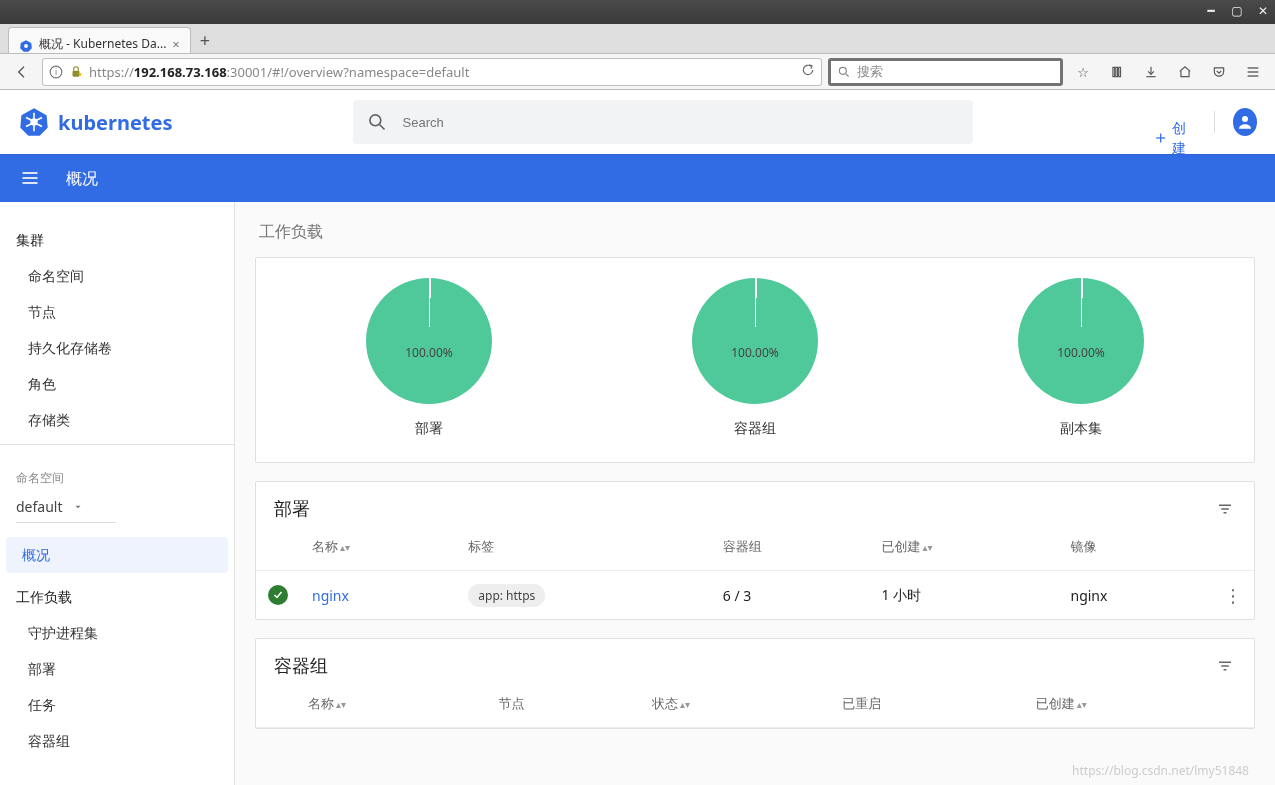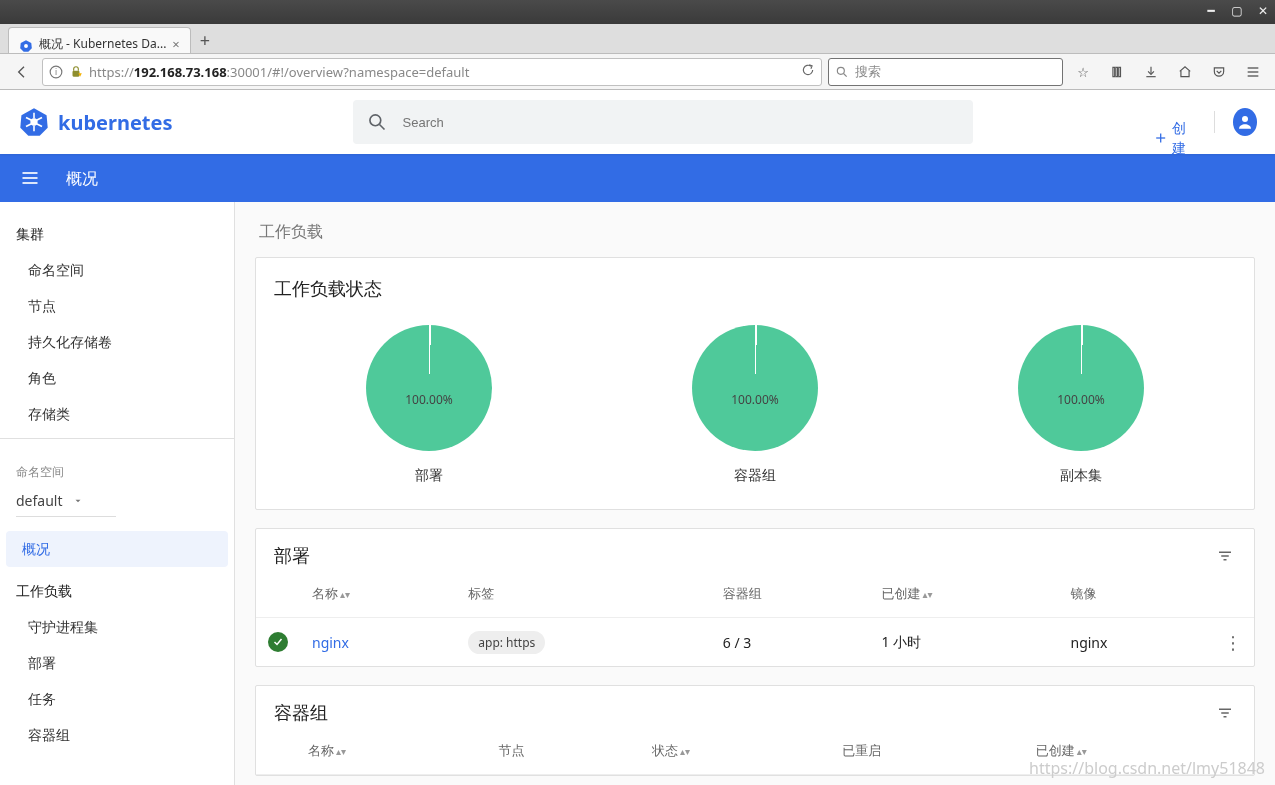--- a/index.html
+++ b/index.html
@@ -13,39 +13,39 @@
   .ff-tab { background:#f9f9f9; border:1px solid #bcbcbc; border-bottom:none; border-radius:4px 4px 0 0; height:26px; max-width:200px; display:flex; align-items:flex-end; gap:6px; padding:0 10px; font-size:12px; color:#333; }
   .ff-tab .favicon { width:14px;height:14px; }
   .ff-tab .close { color:#777; font-size:13px; cursor:pointer; }
   .ff-newtab { width:28px; height:26px; display:flex;align-items:center;justify-content:center; color:#555; font-size:18px; cursor:pointer; }
   
   .ff-toolbar { height: 36px; background:#f5f5f5; border-bottom:1px solid #bcbcbc; display:flex; align-items:center; gap:6px; padding:0 8px; }
   .ff-btn { width:28px;height:28px;border-radius:4px;display:flex;align-items:center;justify-content:center;color:#555;cursor:pointer; }
   .ff-url { flex: 1 1 auto; height:28px; border:1px solid #c0c0c0; border-radius:3px; background:#fff; display:flex; align-items:center; gap:6px; padding:0 6px; font-size:13px; color:#333; }
   .ff-url .lock { width:14px;height:14px; }
   .ff-url .refresh { margin-left:auto; color:#666; cursor:pointer; }
-  .ff-search { width:235px; height:28px; border:1px solid #737373; border-radius:3px; background:#fff; display:flex; align-items:center; gap:6px; padding:0 6px; color:#888; font-size:13px; }
+  .ff-search { width:235px; height:28px; border:3px solid #737373; border-radius:3px; background:#fff; display:flex; align-items:center; gap:6px; padding:0 6px; color:#888; font-size:13px; }
 
   
   .k8s-root { height: calc(785px - 24px - 30px - 36px); display:flex; flex-direction:column; background:#fff; }
   .k8s-topbar { height: 64px; background:#fff; display:flex; align-items:center; padding:0 18px; gap:180px; box-shadow: 0 1px 2px rgba(0,0,0,0.08); position:relative; z-index:2; }
   .k8s-logo { display:flex; align-items:center; gap:8px; color:#326ce5; font-weight:700; font-size:20px; }
   .k8s-logo svg { width:32px;height:32px; }
   .k8s-search { flex:0 0 620px; height:44px; background:#f1f3f4; border-radius:4px; display:flex; align-items:center; gap:16px; padding:0 14px; color:#5f6368; }
   .k8s-search input { border:none; background:transparent; font-size:13px; color:#5f6368; outline:none; flex:1; }
   .k8s-toprgt { margin-left:auto; display:flex; align-items:center; gap:18px; color:#326ce5; font-size:14px; }
   .k8s-create { display:flex; align-items:center; gap:4px; cursor:pointer;margin-top:32px; }
   .k8s-sep { width:1px;height:22px;background:#ddd; }
   .k8s-avatar { width:28px;height:28px;border-radius:50%; background:#326ce5; display:flex;align-items:center;justify-content:center; color:#fff; }
 
   .k8s-titlebar { height:48px; background:#326ce5; color:#fff; display:flex; align-items:center; padding:0 18px; gap:24px; font-size:16px; }
   .k8s-hamb { width:24px;height:24px; cursor:pointer; display:flex;align-items:center;justify-content:center; }
 
   .k8s-body { flex:1; display:flex; overflow:hidden; }
-  .k8s-side { width:235px; background:#fff; border-right:1px solid #e0e0e0; overflow-y:auto; padding-top:12px; }
+  .k8s-side { width:235px; background:#fff; border-right:1px solid #e0e0e0; overflow-y:auto; padding-top:18px; }
   .side-nothumb::-webkit-scrollbar{width:10px;}
   .side-group-title { padding:10px 16px 8px; font-size:14px; color:#222; }
   .side-item { padding:8px 28px; font-size:14px; color:#333; cursor:pointer; }
   .side-ns-label { padding:18px 16px 6px; font-size:12px; color:#888; }
   .side-select { margin:4px 16px 14px; display:flex; align-items:center; gap:10px; color:#444; font-size:14px; cursor:pointer; border-bottom:1px solid #ddd; padding-bottom:6px; width:100px; }
   .side-divider { height:1px; background:#e0e0e0; margin:6px 0; }
   .side-item.active { background:#eef3fd; color:#326ce5; margin:4px 6px; border-radius:4px; padding-left:16px; }
 
   .k8s-main { flex:1; background:#fafafa; overflow-y:auto; padding:14px 20px; position:relative; }
   .k8s-main::-webkit-scrollbar { width:14px; } .k8s-main::-webkit-scrollbar-thumb{ background:#c1c1c1; border-radius:7px; }
@@ -60,21 +60,21 @@
   .chart-cap { font-size:14px; color:#333; }
   .table { width:100%; border-collapse:collapse; }
   .table th { text-align:left; font-weight:400; color:#666; font-size:13px; padding:14px 12px 14px; border-bottom:1px solid #eee; }
   .table td { padding:12px 12px; font-size:14px; }
   .sorter { font-size:10px; color:#999; margin-left:2px; }
   .status-ok { width:20px;height:20px;border-radius:50%;background:#2e7d32;display:inline-flex;align-items:center;justify-content:center;color:#fff; }
   .chip { display:inline-block; background:#eee; border-radius:12px; padding:3px 10px; font-size:12px; color:#444; }
   .row-link { color:#326ce5; cursor:pointer; }
   .filter-icon { color:#666; cursor:pointer; width:22px; height:22px; display:flex;align-items:center;justify-content:center; }
   .kebab { color:#666; cursor:pointer; font-size:18px; }
-  .watermark { position:absolute; right:10px; bottom:6px; color:#ccc; font-size:16px; pointer-events:none; }
+  .watermark { position:absolute; right:26px; bottom:6px; color:#ccc; font-size:12px; pointer-events:none; }
 </style>
 </head>
 <body>
 
 <div class="os-titlebar">
   <div class="wbtns">
     <span>━</span>
     <span>▢</span>
     <span>✕</span>
   </div>
@@ -231,21 +231,20 @@
       <div class="side-item">守护进程集</div>
       <div class="side-item">部署</div>
       <div class="side-item">任务</div>
       <div class="side-item">容器组</div>
     </div>
 
     <div class="k8s-main">
       <div class="section-label">工作负载</div>
 
       <div class="card">
-        <div class="card-title">工作负载状态</div>
         <div class="charts-row">
           <div class="chart">
             <div class="donut">
                 <span class="pct">100.00%</span>
               </div>
             <div class="chart-cap">部署</div>
           </div>
           <div class="chart">
             <div class="donut">
                 <span class="pct">100.00%</span>

